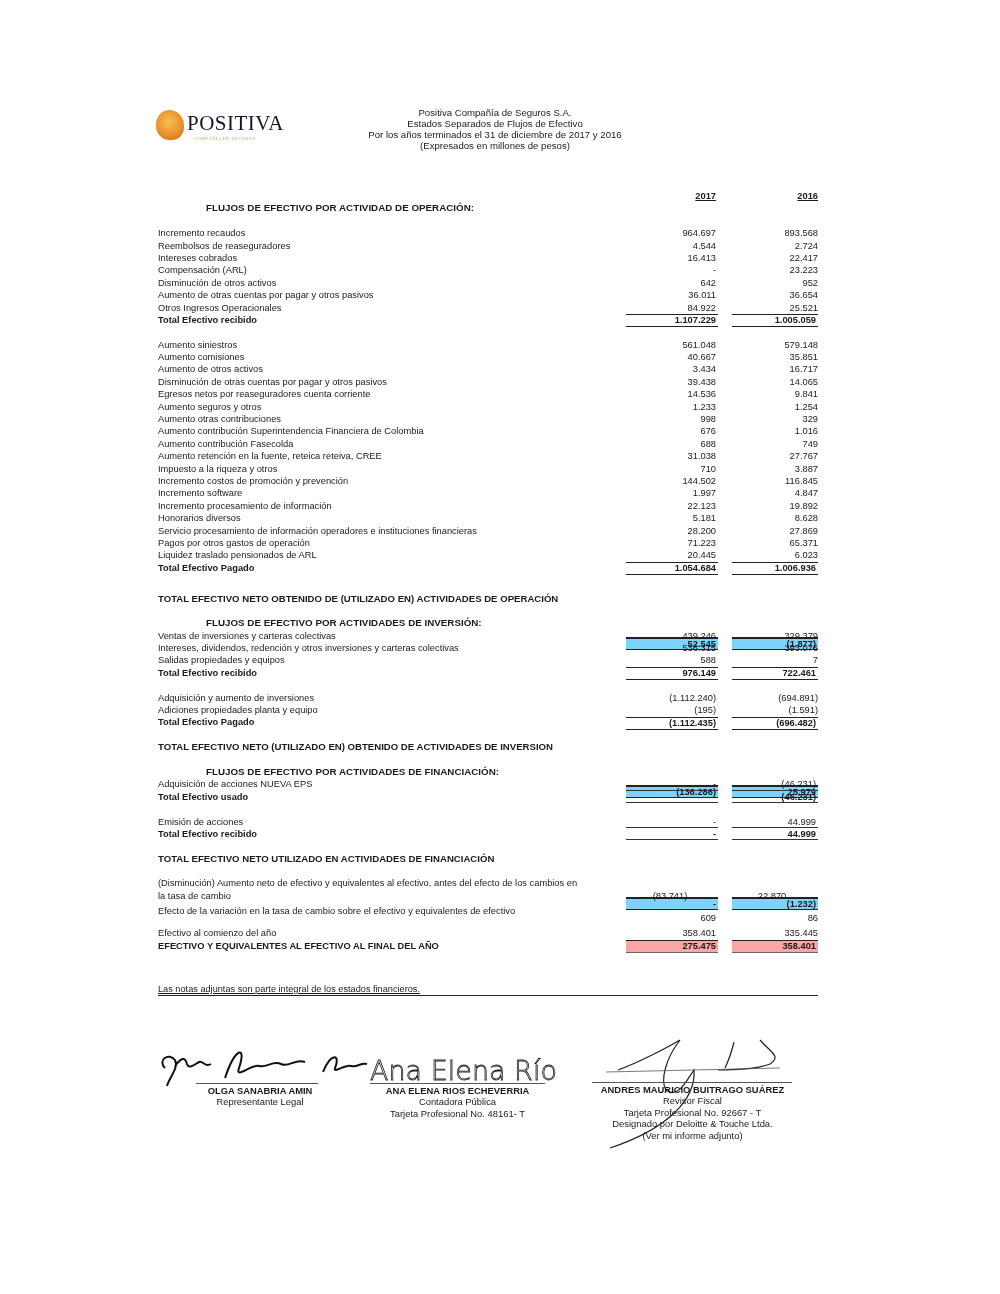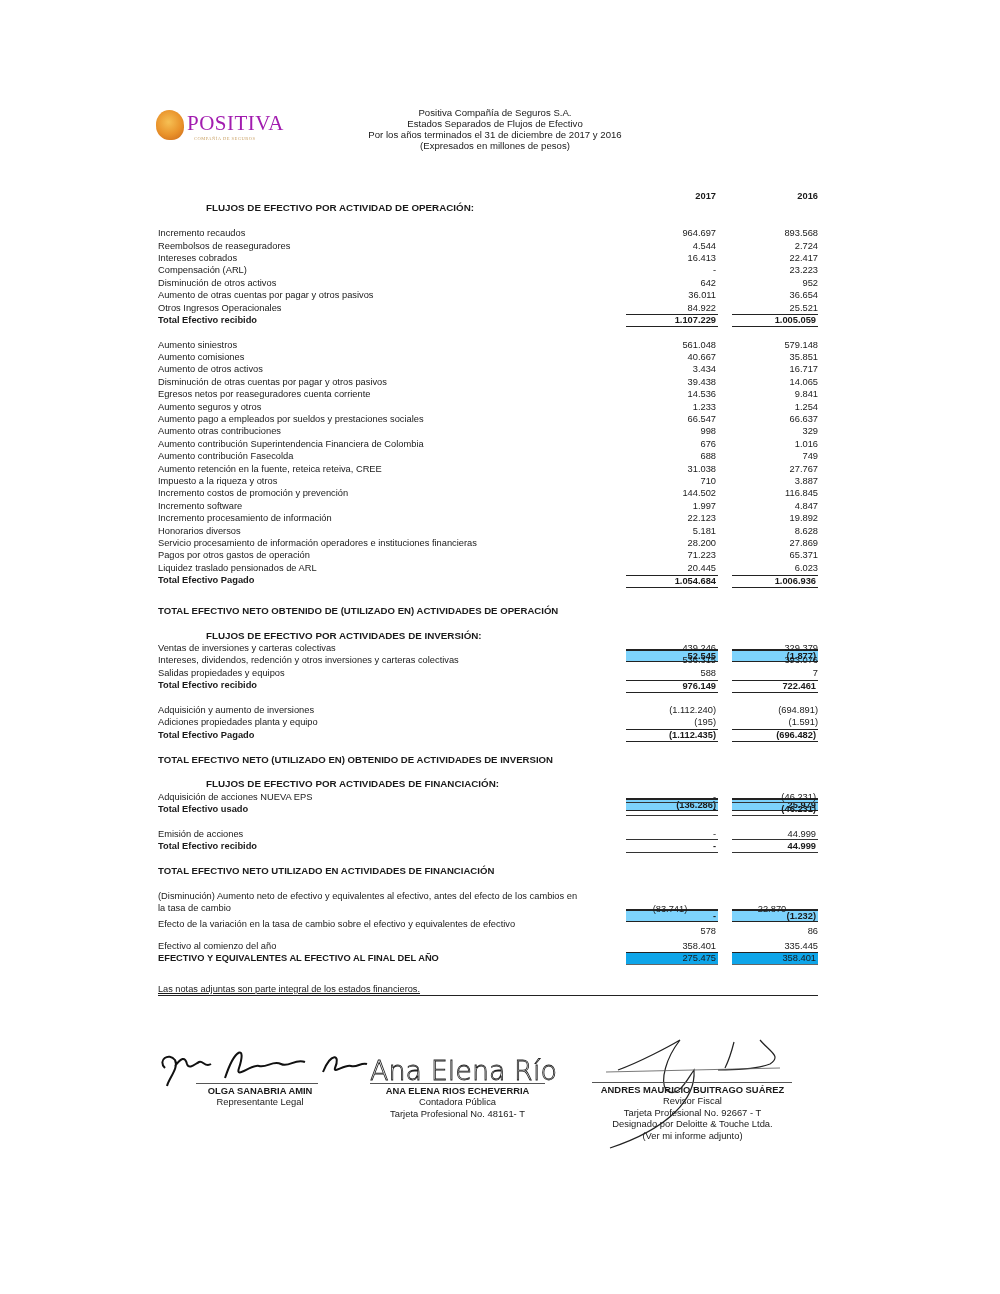--- a/index.html
+++ b/index.html
@@ -4,53 +4,53 @@
 <style>
   html, body { margin: 0; padding: 0; background: #ffffff; }
   body { width: 1000px; height: 1294px; position: relative; overflow: hidden;
          font-family: "Liberation Sans", sans-serif; color: #1a1a1a; }
 
   .logo { position: absolute; left: 156px; top: 108px; width: 120px; height: 40px; }
   .logo-mark { position: absolute; left: 0; top: 2px; width: 28px; height: 30px;
                border-radius: 50% 55% 45% 50%;
                background: radial-gradient(circle at 45% 40%, #f6c054 0%, #e9922a 55%, #c9661a 100%); }
   .logo-name { position: absolute; left: 31px; top: 4px; font-family: "Liberation Serif", serif;
-               font-size: 21px; color: #a21caf; letter-spacing: 0.5px; line-height: 22px; }
+               font-size: 21px; color: #0f172a; letter-spacing: 0.5px; line-height: 22px; }
   .logo-sub { position: absolute; left: 38px; top: 28px; font-family: "Liberation Serif", serif;
               font-size: 4.5px; color: #c9a065; letter-spacing: 0.5px; }
 
   .header { position: absolute; left: 320px; top: 107px; width: 350px; text-align: center;
             font-size: 9.6px; line-height: 11px; }
   .header div { font-weight: normal; }
 
   .stmt { position: absolute; left: 158px; top: 190px; width: 662px; font-size: 9.3px; }
   .row { position: relative; height: 12.4px; line-height: 12.4px; }
   .row .label { position: absolute; left: 0; white-space: nowrap; }
   .row .v { position: absolute; text-align: right; width: 92px; white-space: nowrap; }
   .row .v1 { left: 466px; }
   .row .v2 { left: 568px; }
   .bold { font-weight: bold; }
-  .year { font-weight: bold; }
+  .year { text-decoration: underline; font-weight: bold; }
   .sec { font-weight: bold; font-size: 9.8px; padding-left: 48px; }
   .gap { height: 12.4px; }
   .gap-s { height: 6px; }
 
   .tot .v { border-top: 1px solid #222; border-bottom: 1px solid #222; font-weight: bold;
             height: 11px; line-height: 11px; top: 0.5px; padding-right: 2px; width: 90px; }
   .tot .v1 { left: 468px; }
   .tot .v2 { left: 574px; width: 84px; }
 
   .net .label { font-weight: bold; font-size: 9.6px; text-align: right; }
   .net .v { background: #7dd3fc; border-top: 2px solid #222; border-bottom: 1px solid #222;
             font-weight: bold; height: 10px; line-height: 10px; padding-right: 2px; width: 90px; margin-top: 44px; }
   .net .v1 { left: 468px; }
   .net .v2 { left: 574px; width: 84px; }
 
-  .final .v { background: #0ea5e9; border-top: 1px solid #222; border-bottom: 1px solid #666;
-              font-weight: normal; height: 11px; line-height: 11px; padding-right: 2px; width: 90px; }
+  .final .v { background: #fca5a5; border-top: 1px solid #222; border-bottom: 1px solid #666;
+              font-weight: bold; height: 11px; line-height: 11px; padding-right: 2px; width: 90px; }
   .final .v1 { left: 468px; }
   .final .v2 { left: 574px; width: 84px; }
 
   .ul .v { border-bottom: 1px solid #333; height: 11.4px; }
   .ul .v1 { left: 468px; width: 90px; padding-right: 2px; }
   .ul .v2 { left: 574px; width: 84px; padding-right: 2px; }
 
   .row2 { height: 26px; }
   .row2 .label { line-height: 12.4px; white-space: normal; width: 420px; }
   .row2 .v { top: 13px; text-align: center; }
@@ -160,25 +160,20 @@
         <span class="label">Egresos netos por reaseguradores cuenta corriente</span>
         <span class="v v1">14.536</span>
         <span class="v v2">9.841</span>
       </div>
       <div class="row">
         <span class="label">Aumento seguros y otros</span>
         <span class="v v1">1.233</span>
         <span class="v v2">1.254</span>
       </div>
       <div class="row">
-        <span class="label">Aumento pago a empleados por sueldos y prestaciones sociales</span>
-        <span class="v v1">66.547</span>
-        <span class="v v2">66.637</span>
-      </div>
-      <div class="row">
         <span class="label">Aumento otras contribuciones</span>
         <span class="v v1">998</span>
         <span class="v v2">329</span>
       </div>
       <div class="row">
         <span class="label">Aumento contribución Superintendencia Financiera de Colombia</span>
         <span class="v v1">676</span>
         <span class="v v2">1.016</span>
       </div>
       <div class="row">
@@ -335,21 +330,21 @@
   <div class="gap"></div>
 
   <div class="row row2">
     <span class="label">(Disminución) Aumento neto de efectivo y equivalentes al efectivo, antes del efecto de los cambios en la tasa de cambio</span>
     <span class="v v1">(83.741)</span>
     <span class="v v2">22.870</span>
   </div>
   <div class="gap-s"></div>
   <div class="row" style="height:18px">
     <span class="label" style="top:-4px">Efecto de la variación en la tasa de cambio sobre el efectivo y equivalentes de efectivo</span>
-    <span class="v v1" style="top:3px">578</span>
+    <span class="v v1" style="top:3px">609</span>
     <span class="v v2" style="top:3px">86</span>
   </div>
   <div class="row">
     <span class="label">Efectivo al comienzo del año</span>
     <span class="v v1">358.401</span>
     <span class="v v2">335.445</span>
   </div>
   <div class="row final">
     <span class="label bold">EFECTIVO  Y EQUIVALENTES AL EFECTIVO  AL FINAL DEL AÑO</span>
     <span class="v v1">275.475</span>

